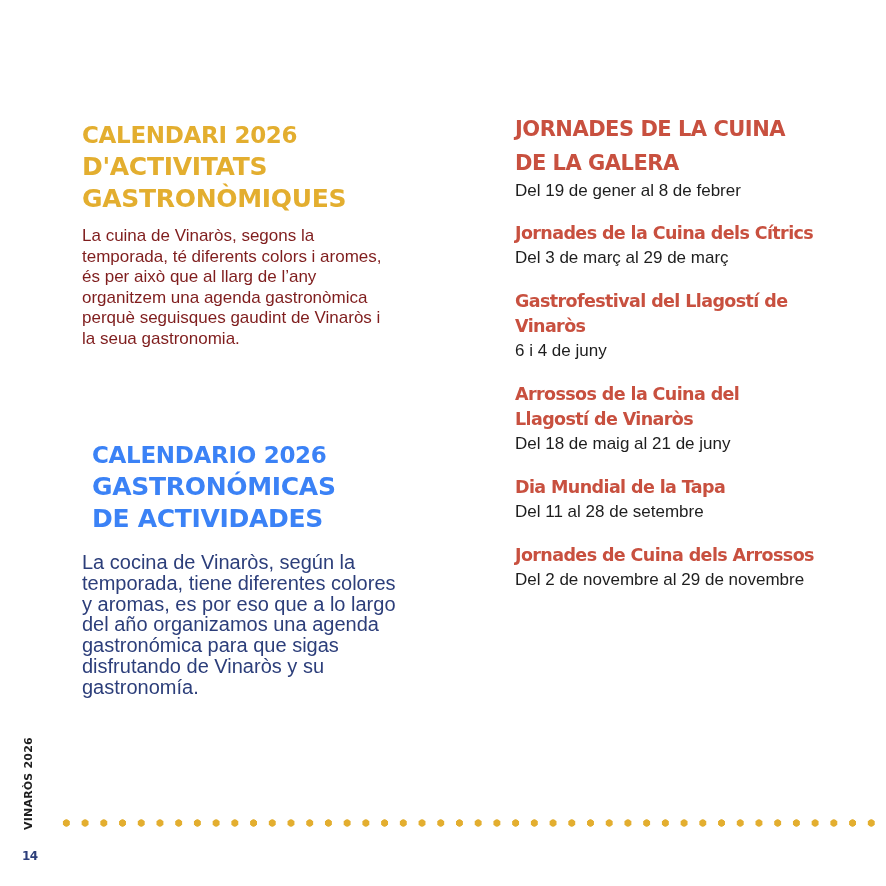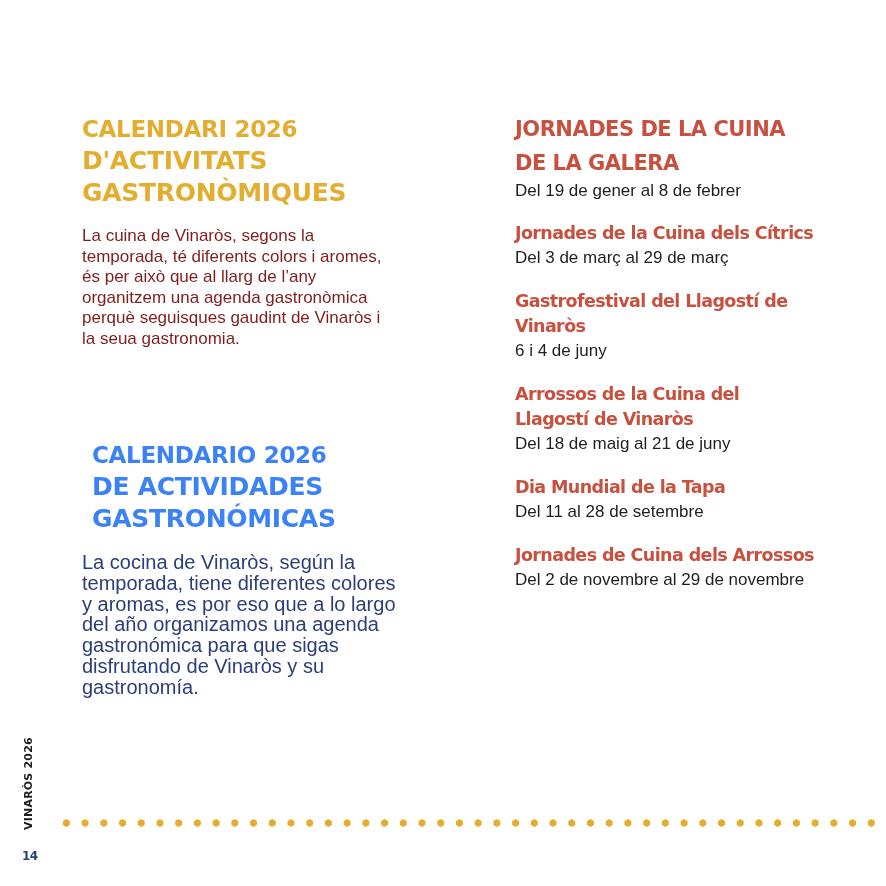--- a/index.html
+++ b/index.html
@@ -1,20 +1,20 @@
 <!DOCTYPE html>
 <html><head>
 <meta charset="utf-8">
 <style>
   html, body { margin:0; padding:0; }
   body { width:886px; height:886px; background:#ffffff; position:relative; overflow:hidden;
          font-family:"Liberation Sans", sans-serif; }
   .heading { font-family:"DejaVu Sans", sans-serif; font-weight:bold; text-transform:uppercase;
              letter-spacing:-0.3px; margin:0; }
-  .h-cat { position:absolute; left:82px; top:113px; width:330px; color:#E3AE2F;
+  .h-cat { position:absolute; left:82px; top:119px; width:330px; color:#E3AE2F;
            font-size:25px; line-height:32px; }
   .h-cat .l1 { font-size:23px; display:block; }
   .p-cat { position:absolute; left:82px; top:226px; width:310px; color:#7f1d1d;
            font-size:17px; line-height:20.5px; margin:0; }
   .h-es { position:absolute; left:92px; top:439px; width:330px; color:#3b82f6;
           font-size:25px; line-height:32px; }
   .h-es .l1 { font-size:23px; display:block; }
   .p-es { position:absolute; left:82px; top:552px; width:315px; color:#2C3E7A;
           font-size:20px; line-height:20.8px; margin:0; }
   .events { position:absolute; left:515px; top:112px; width:300px; }
@@ -37,22 +37,22 @@
 
 <h1 class="heading h-cat">
   <span class="l1">Calendari 2026</span>
   <span style="display:block">d'activitats</span>
   <span style="display:block">gastronòmiques</span>
 </h1>
 <p class="p-cat">La cuina de Vinaròs, segons la temporada, té diferents colors i aromes, és per això que al llarg de l’any organitzem una agenda gastronòmica perquè seguisques gaudint de Vinaròs i la seua gastronomia.</p>
 
 <h2 class="heading h-es">
   <span class="l1">Calendario 2026</span>
+  <span style="display:block">gastronómicas</span>
   <span style="display:block">de actividades</span>
-  <span style="display:block">gastronómicas</span>
 </h2>
 <p class="p-es">La cocina de Vinaròs, según la temporada, tiene diferentes colores y aromas, es por eso que a lo largo del año organizamos una agenda gastronómica para que sigas disfrutando de Vinaròs y su gastronomía.</p>
 
 <div class="events">
   <div class="ev" style="margin-bottom:20px">
     <p class="ev-title big">Jornades de la Cuina de la Galera</p>
     <p class="ev-date" style="margin-top:0">Del 19 de gener al 8 de febrer</p>
   </div>
   <div class="ev">
     <p class="ev-title">Jornades de la Cuina dels Cítrics</p>

